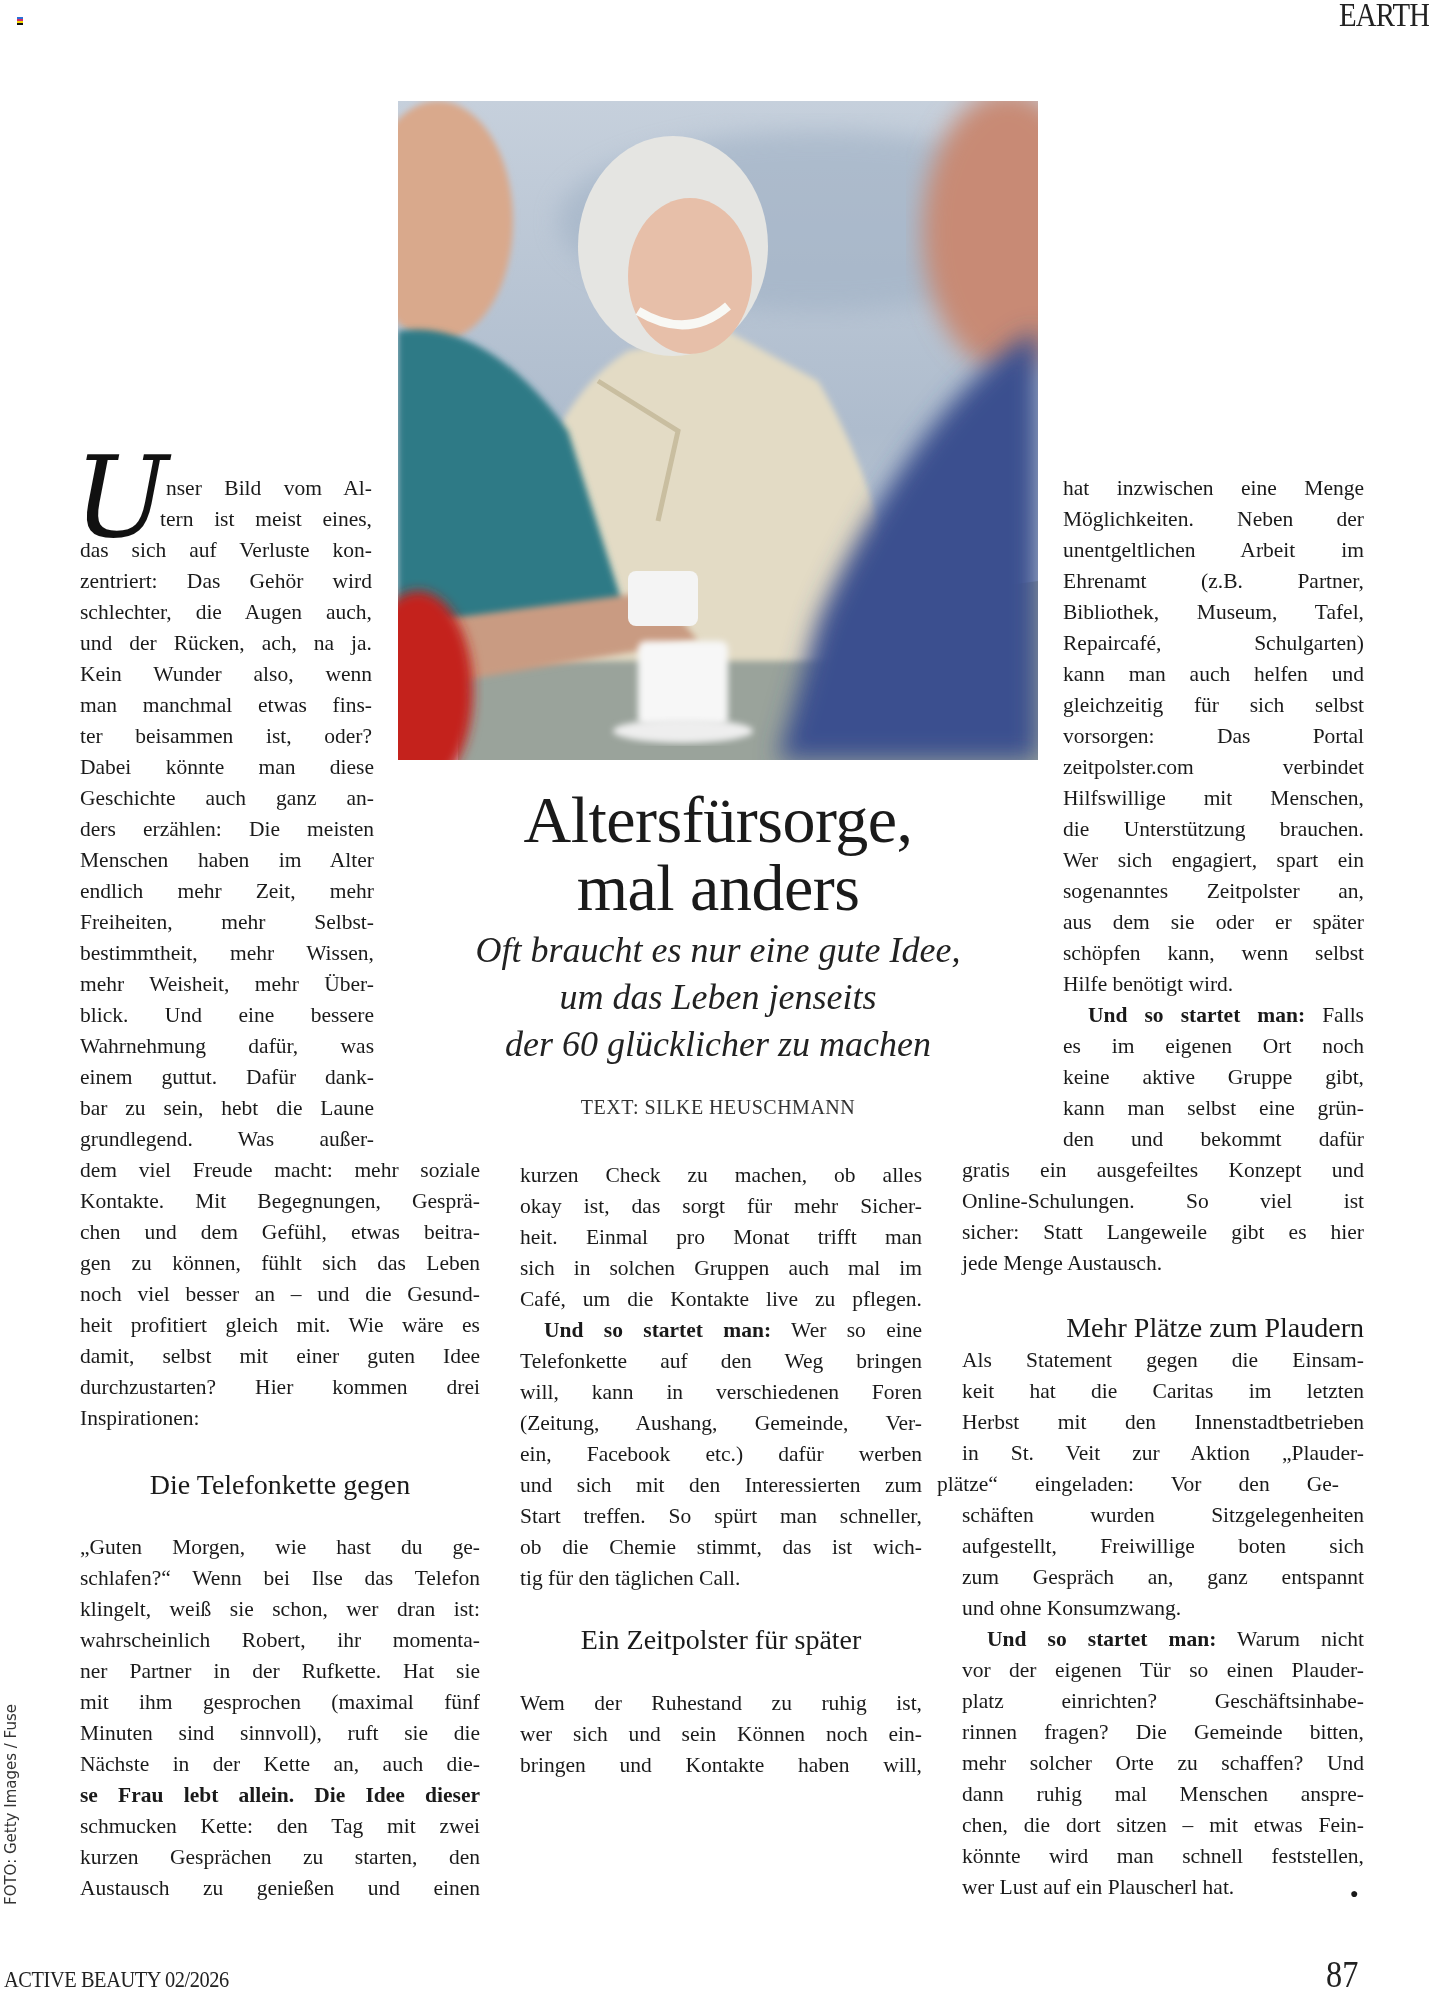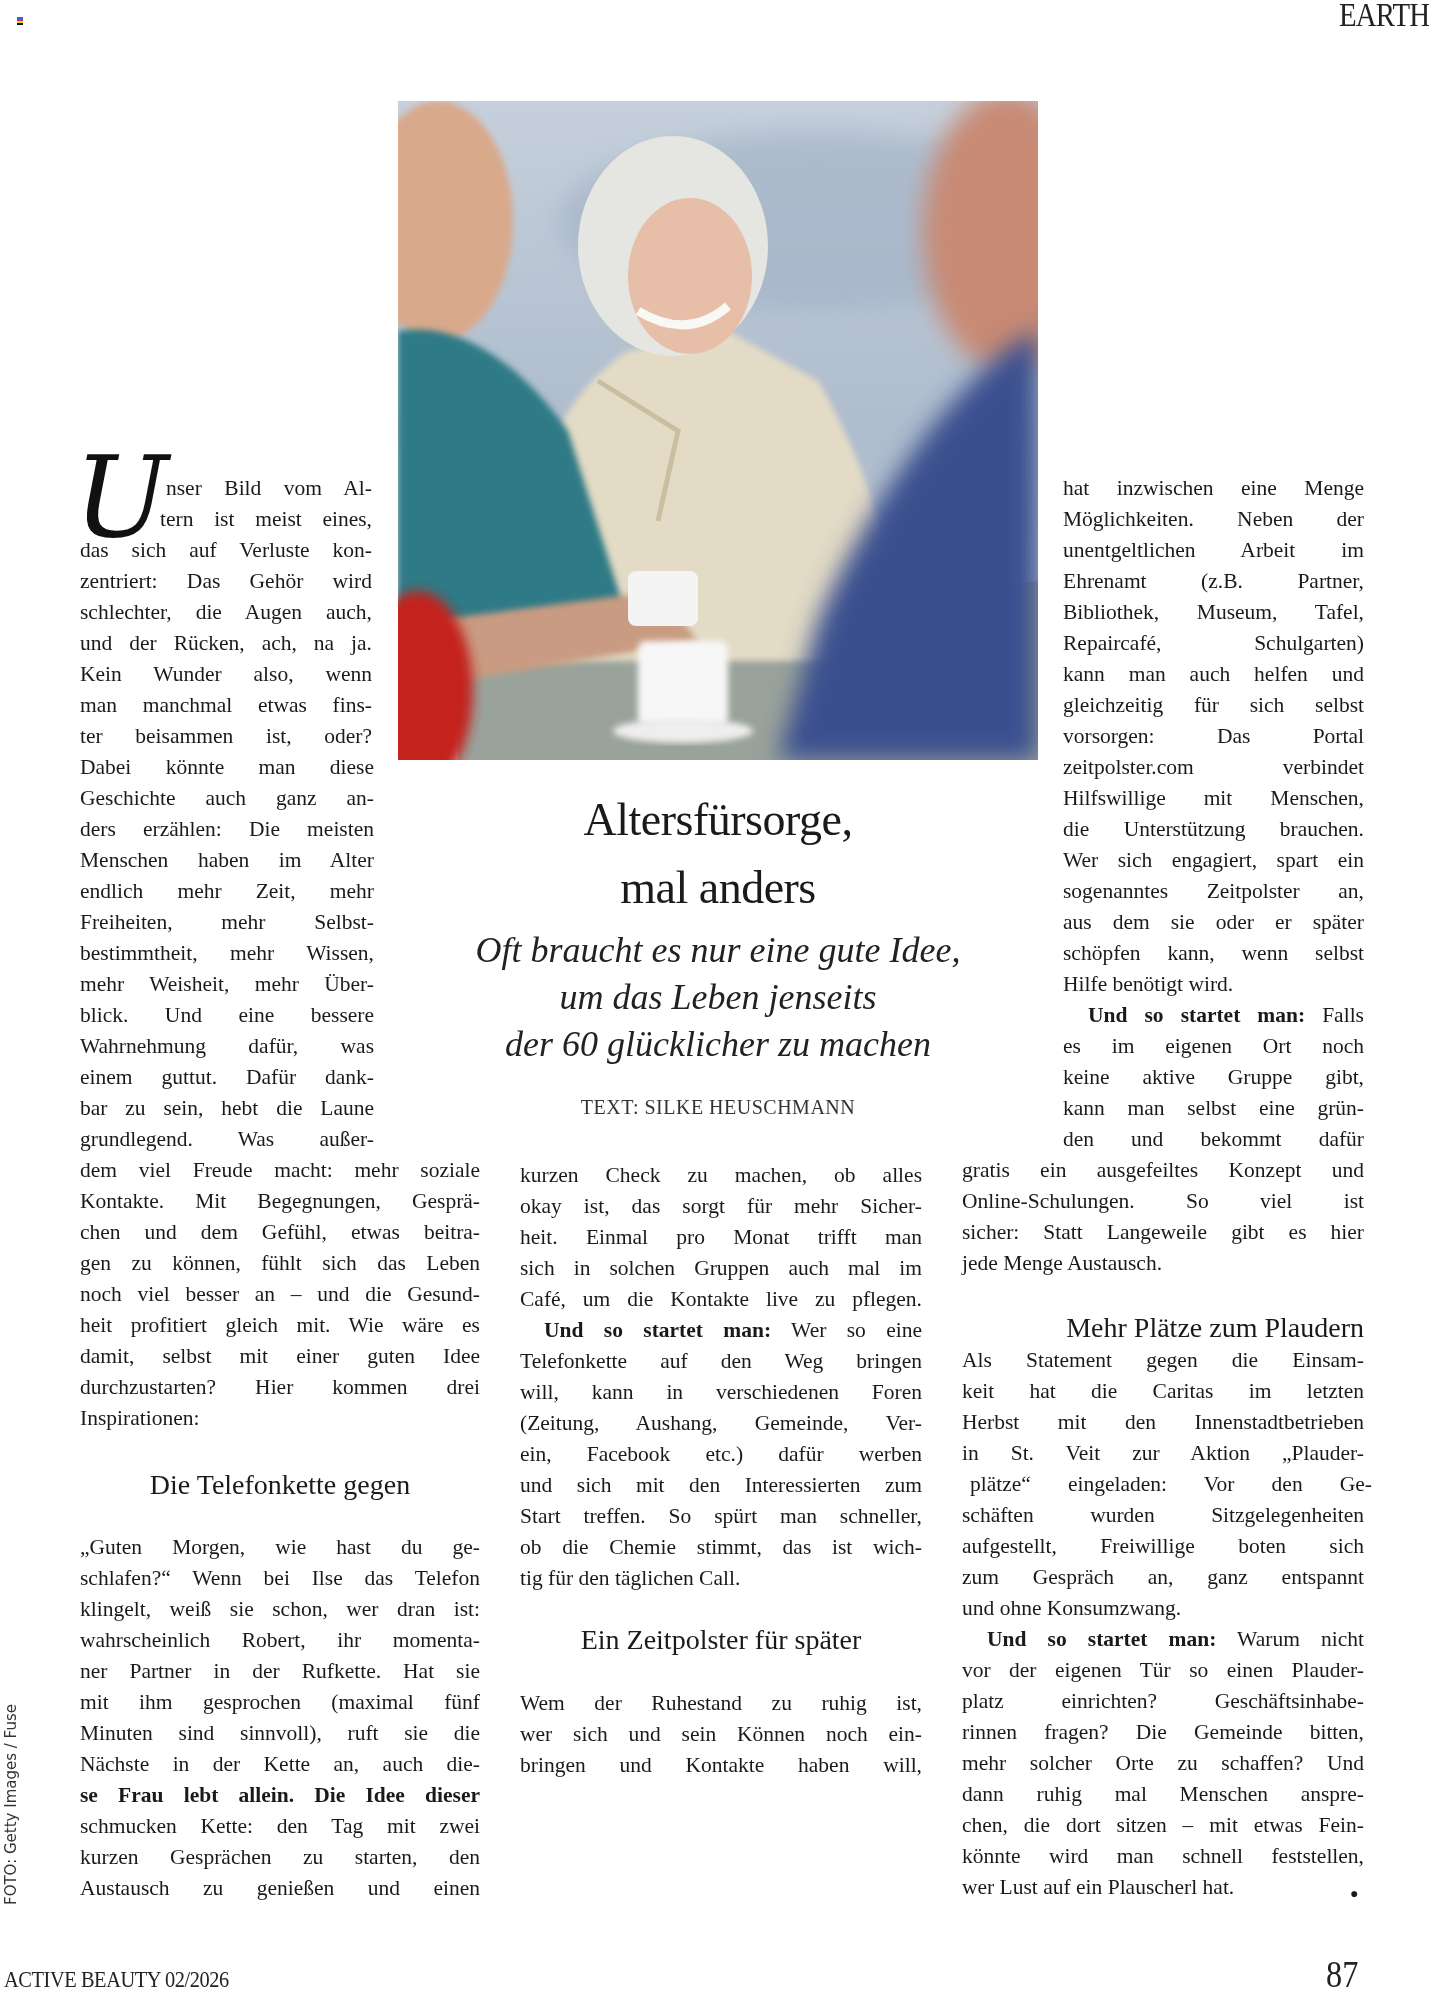--- a/index.html
+++ b/index.html
@@ -4,21 +4,21 @@
 <style>
   html, body { margin:0; padding:0; background:#ffffff; }
   body { width:1429px; height:2000px; position:relative; overflow:hidden;
          font-family:"Liberation Serif", "DejaVu Serif", serif; color:#1a1a1a; }
   .abs { position:absolute; }
   .line { position:absolute; height:31px; line-height:31px; font-size:21.5px;
           white-space:nowrap; text-align:justify; text-align-last:justify; }
   .line.last { text-align-last:left; }
   .line b { font-weight:bold; }
   .section { font-size:28px; line-height:31px; text-align:center; position:absolute; white-space:nowrap; }
-  .title { font-size:46px; line-height:68px; text-align:center; position:absolute; width:640px; left:398px; letter-spacing:-0.5px; }
+  .title { font-size:66px; line-height:68px; text-align:center; position:absolute; width:640px; left:398px; letter-spacing:-0.5px; }
   .subtitle { font-style:italic; font-size:36px; line-height:47px; text-align:center; position:absolute; width:640px; left:398px; color:#222; }
   .byline { font-size:20px; letter-spacing:0.5px; text-align:center; position:absolute; width:640px; left:398px; color:#333; }
   .dropcap { font-family:"DejaVu Serif", serif; font-style:italic; font-size:112px; line-height:100px; position:absolute; color:#111; }
   .photo { position:absolute; left:398px; top:101px; width:640px; height:659px; overflow:hidden;
            background:linear-gradient(180deg,#c9d3de 0%,#b7c4d3 40%,#a8b6c6 60%,#aab4b8 100%); }
 </style>
 </head>
 <body>
 
 <div class="abs" style="left:17px;top:17px;width:6px;">
@@ -199,21 +199,21 @@
   <div class="line" style="left:962px;width:402px;top:1217px;">sicher: Statt Langeweile gibt es hier</div>
   <div class="line last" style="left:962px;width:402px;top:1248px;">jede Menge Austausch.</div>
 </div>
 
 <div class="section" style="left:962px;width:402px;top:1312px;text-align:right;">Mehr Plätze zum Plaudern</div>
 <div>
   <div class="line" style="left:962px;width:402px;top:1345px;">Als Statement gegen die Einsam-</div>
   <div class="line" style="left:962px;width:402px;top:1376px;">keit hat die Caritas im letzten</div>
   <div class="line" style="left:962px;width:402px;top:1407px;">Herbst mit den Innenstadtbetrieben</div>
   <div class="line" style="left:962px;width:402px;top:1438px;">in St. Veit zur Aktion „Plauder-</div>
-  <div class="line" style="left:970px;width:402px;top:1469px;">plätze“ eingeladen: Vor den Ge-</div>
+  <div class="line" style="left:937px;width:402px;top:1469px;">plätze“ eingeladen: Vor den Ge-</div>
   <div class="line" style="left:962px;width:402px;top:1500px;">schäften wurden Sitzgelegenheiten</div>
   <div class="line" style="left:962px;width:402px;top:1531px;">aufgestellt, Freiwillige boten sich</div>
   <div class="line" style="left:962px;width:402px;top:1562px;">zum Gespräch an, ganz entspannt</div>
   <div class="line last" style="left:962px;width:402px;top:1593px;">und ohne Konsumzwang.</div>
   <div class="line" style="left:987px;width:377px;top:1624px;">
     <b>Und so startet man:</b><span> Warum nicht</span>
   </div>
   <div class="line" style="left:962px;width:402px;top:1655px;">vor der eigenen Tür so einen Plauder-</div>
   <div class="line" style="left:962px;width:402px;top:1686px;">platz einrichten? Geschäftsinhabe-</div>
   <div class="line" style="left:962px;width:402px;top:1717px;">rinnen fragen? Die Gemeinde bitten,</div>

